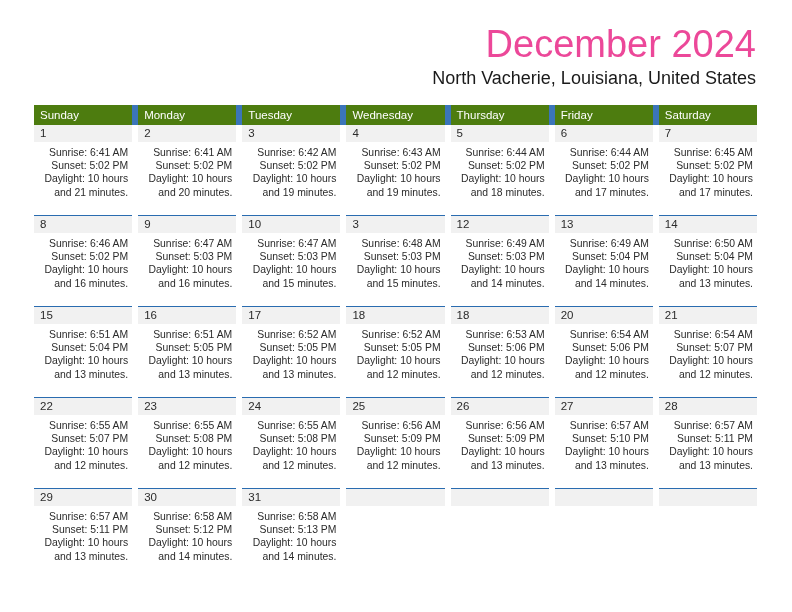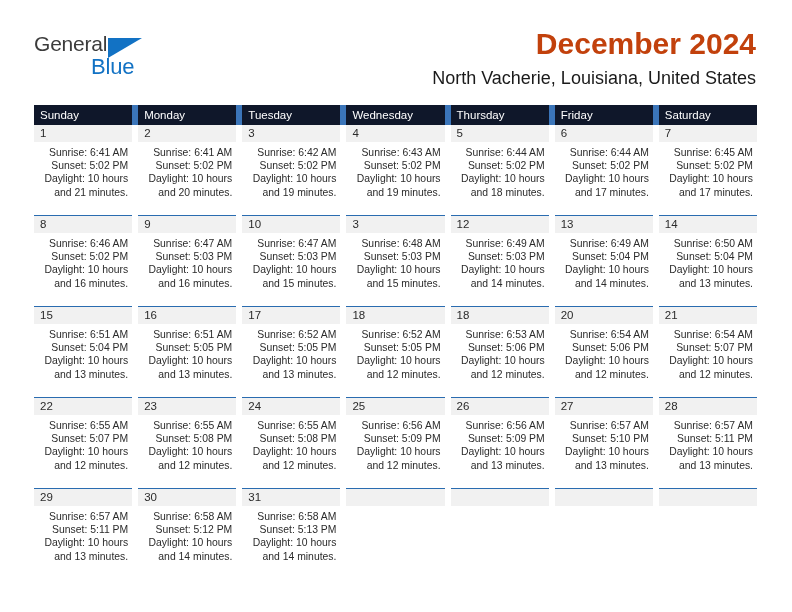--- a/index.html
+++ b/index.html
@@ -65,23 +65,23 @@
     letter-spacing: -0.2px;
   }
 
   .title-block {
     position: absolute;
     right: 36px;
     top: 26px;
     text-align: right;
   }
   .cal-title {
-    font-size: 30px;
-    color: #c2410c;
-    font-weight: bold;
+    font-size: 38px;
+    color: #ec4899;
+    font-weight: normal;
     line-height: 36px;
     white-space: nowrap;
   }
   .cal-subtitle {
     margin-top: 7px;
     font-size: 18px;
     color: #1a1a1a;
     line-height: 18px;
     white-space: nowrap;
   }
@@ -90,21 +90,21 @@
   .calendar {
     position: absolute;
     left: 34px;
     top: 105px;
     width: 723px;
     border-collapse: collapse;
     table-layout: fixed;
   }
 
   .calendar th {
-    background: #0f172a;
+    background: #4d7c0f;
     color: #ffffff;
     font-size: 11.5px;
     font-weight: normal;
     text-align: left;
     padding: 4px 0 4px 6px;
     height: 19px;
     box-sizing: border-box;
     border: 0;
   }
 
@@ -155,25 +155,20 @@
     background: #3b75b9;
   }
 </style>
 </head>
 <body>
 
 <div class="page">
 
   <div class="top-header">
 
-    <div class="logo">
-      <span class="logo-general">General</span>
-      <span class="logo-triangle"></span>
-      <span class="logo-blue">Blue</span>
-    </div>
 
     <div class="title-block">
       <div class="cal-title">December 2024</div>
       <div class="cal-subtitle">North Vacherie, Louisiana, United States</div>
     </div>
 
   </div>
 
   <table class="calendar">
     <thead>

